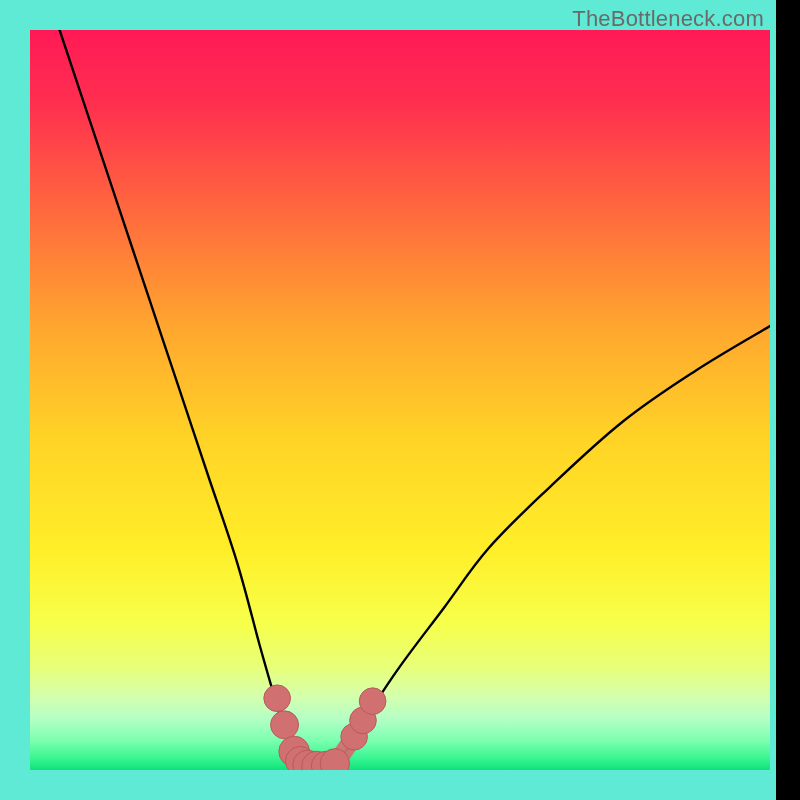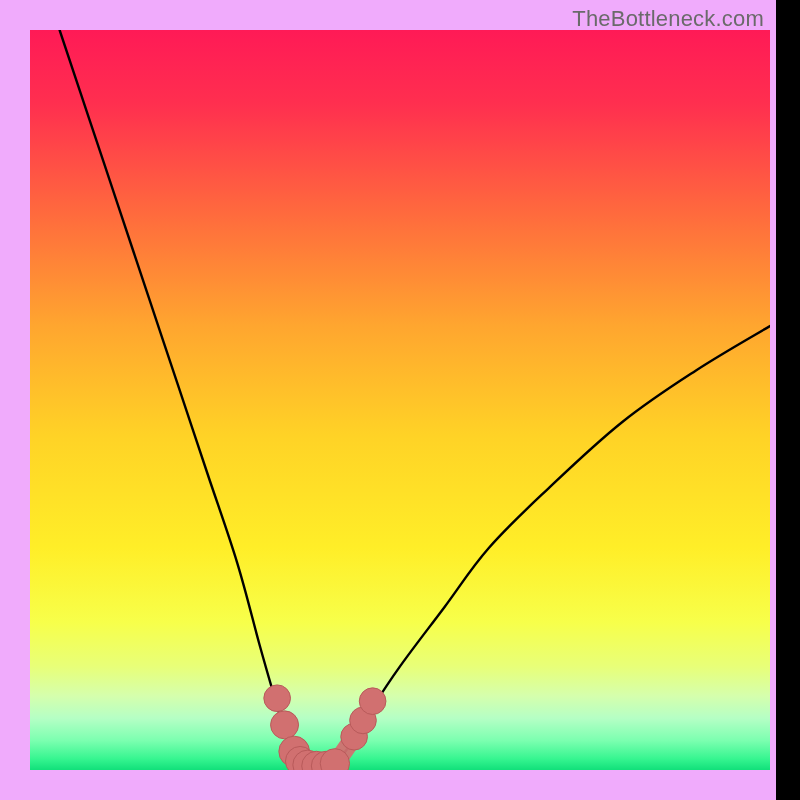--- a/index.html
+++ b/index.html
@@ -10,21 +10,21 @@
     background: #000;
     position: relative;
     font-family: Arial, sans-serif;
   }
   .frame {
     position: absolute;
     top: 0;
     left: 0;
     width: 776px;
     height: 800px;
-    background: #f0abfc;
+    background: #5eead4;
   }
   .plot-area {
     position: absolute;
     top: 30px;
     left: 30px;
     width: 740px;
     height: 740px;
     overflow: hidden;
   }
   .watermark {

